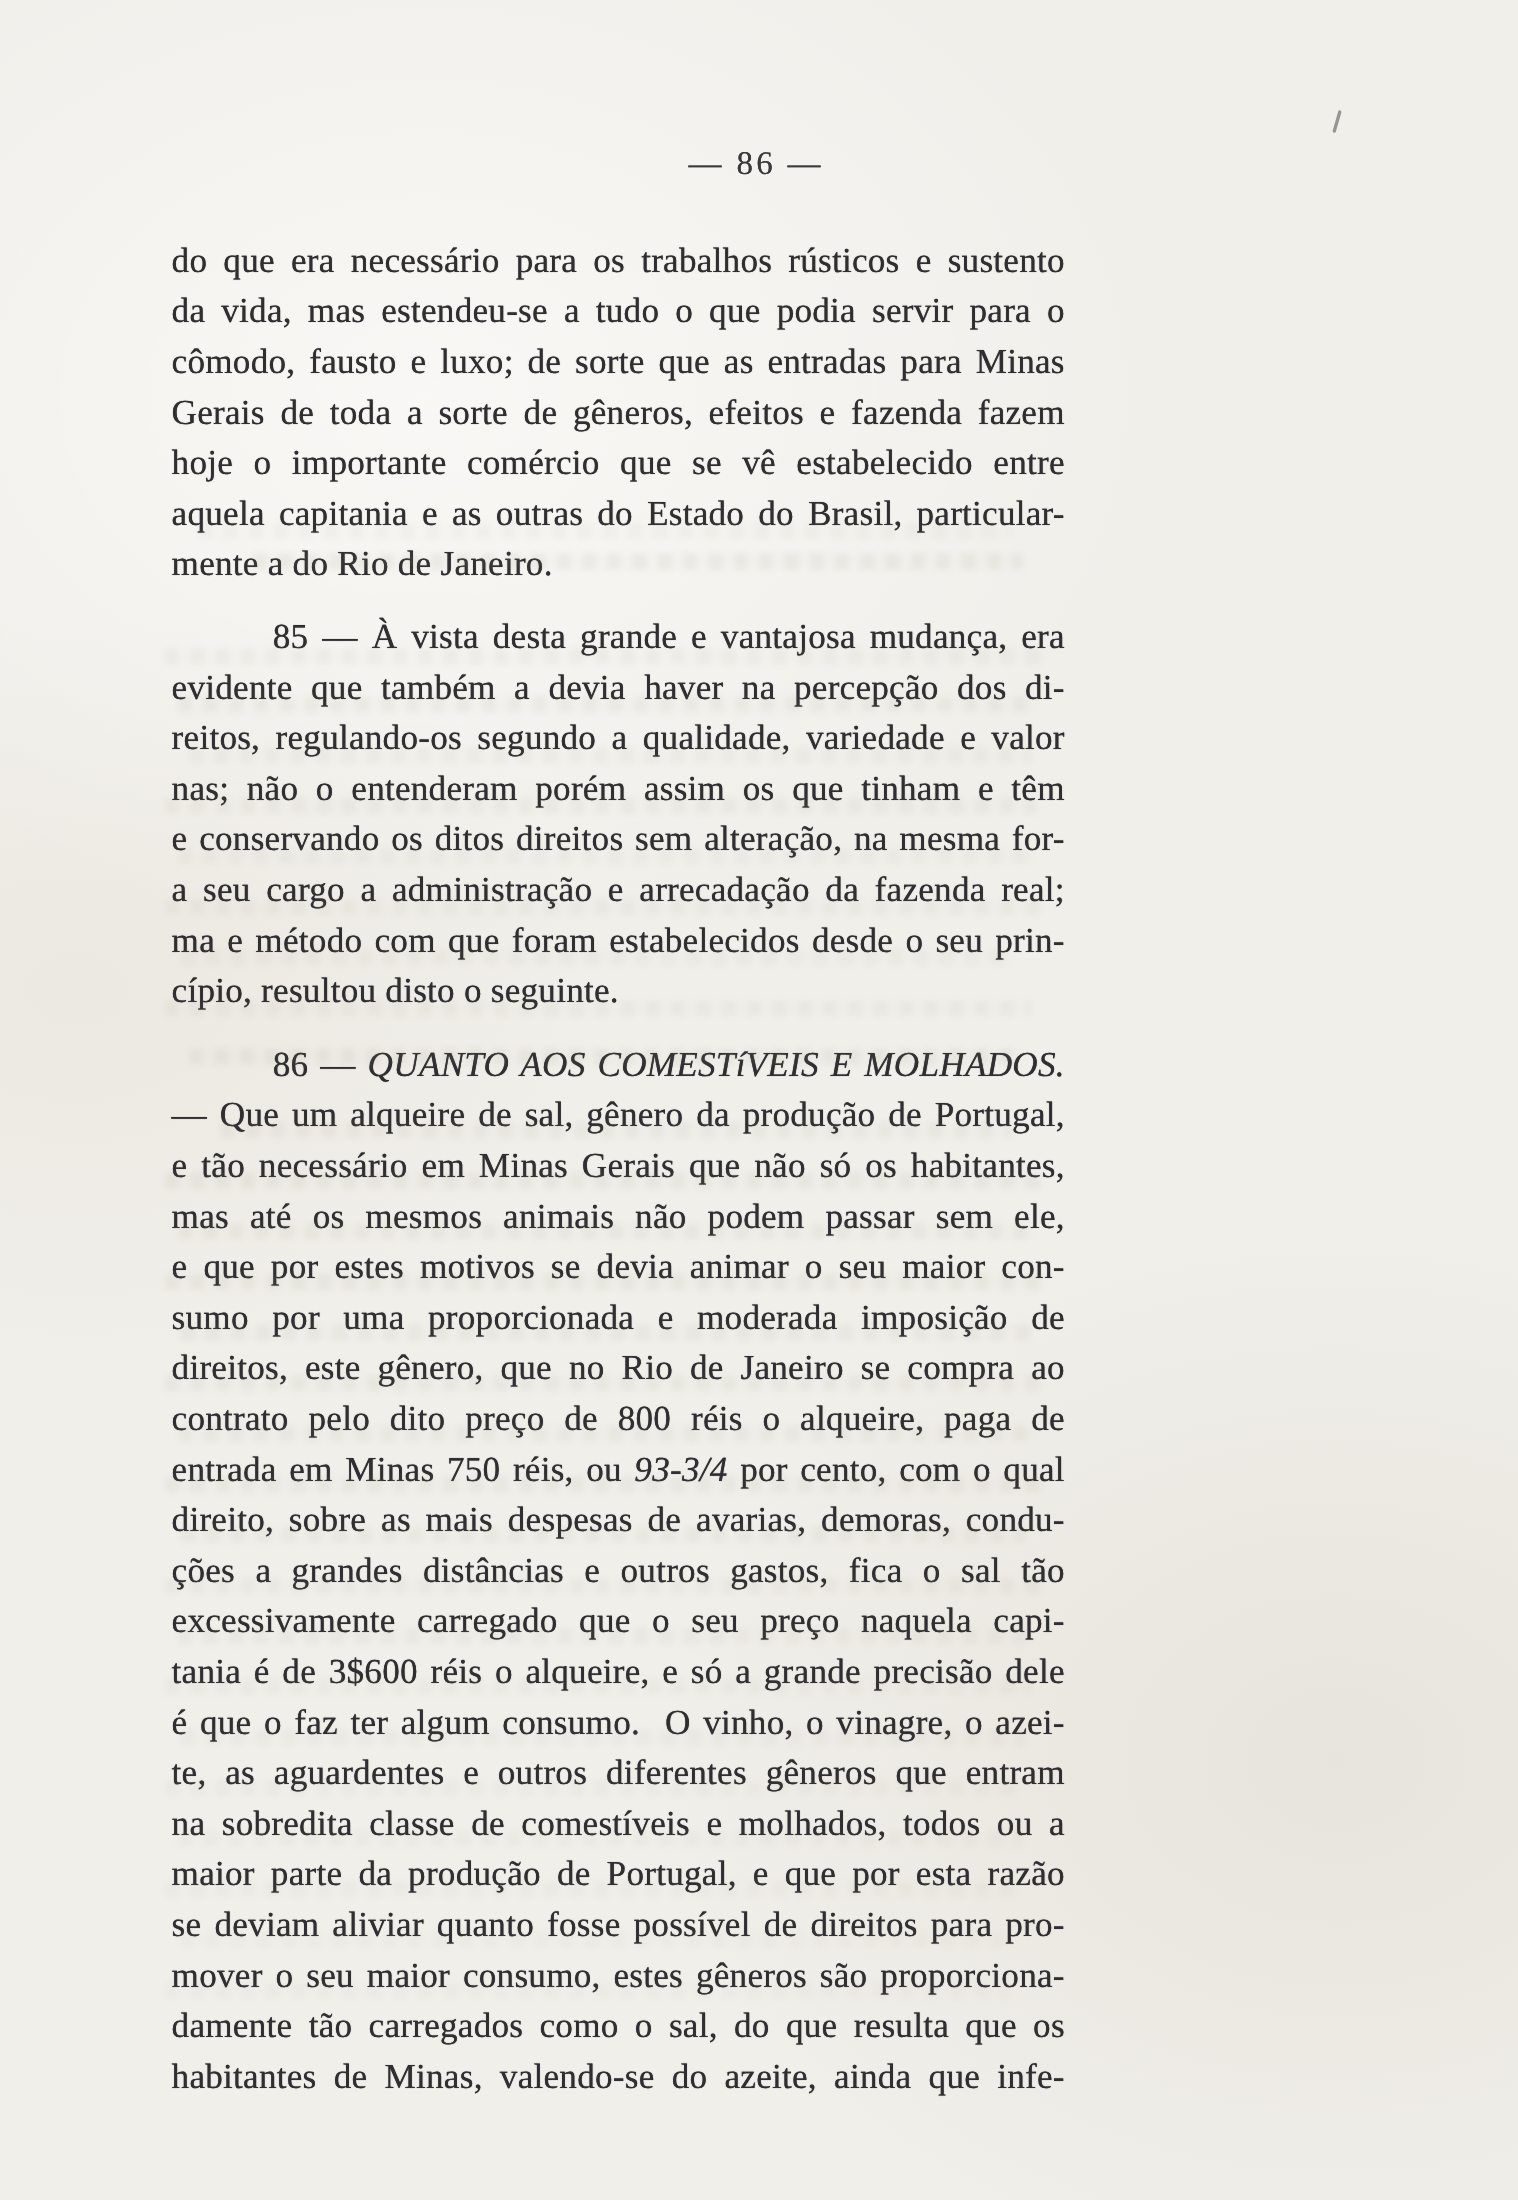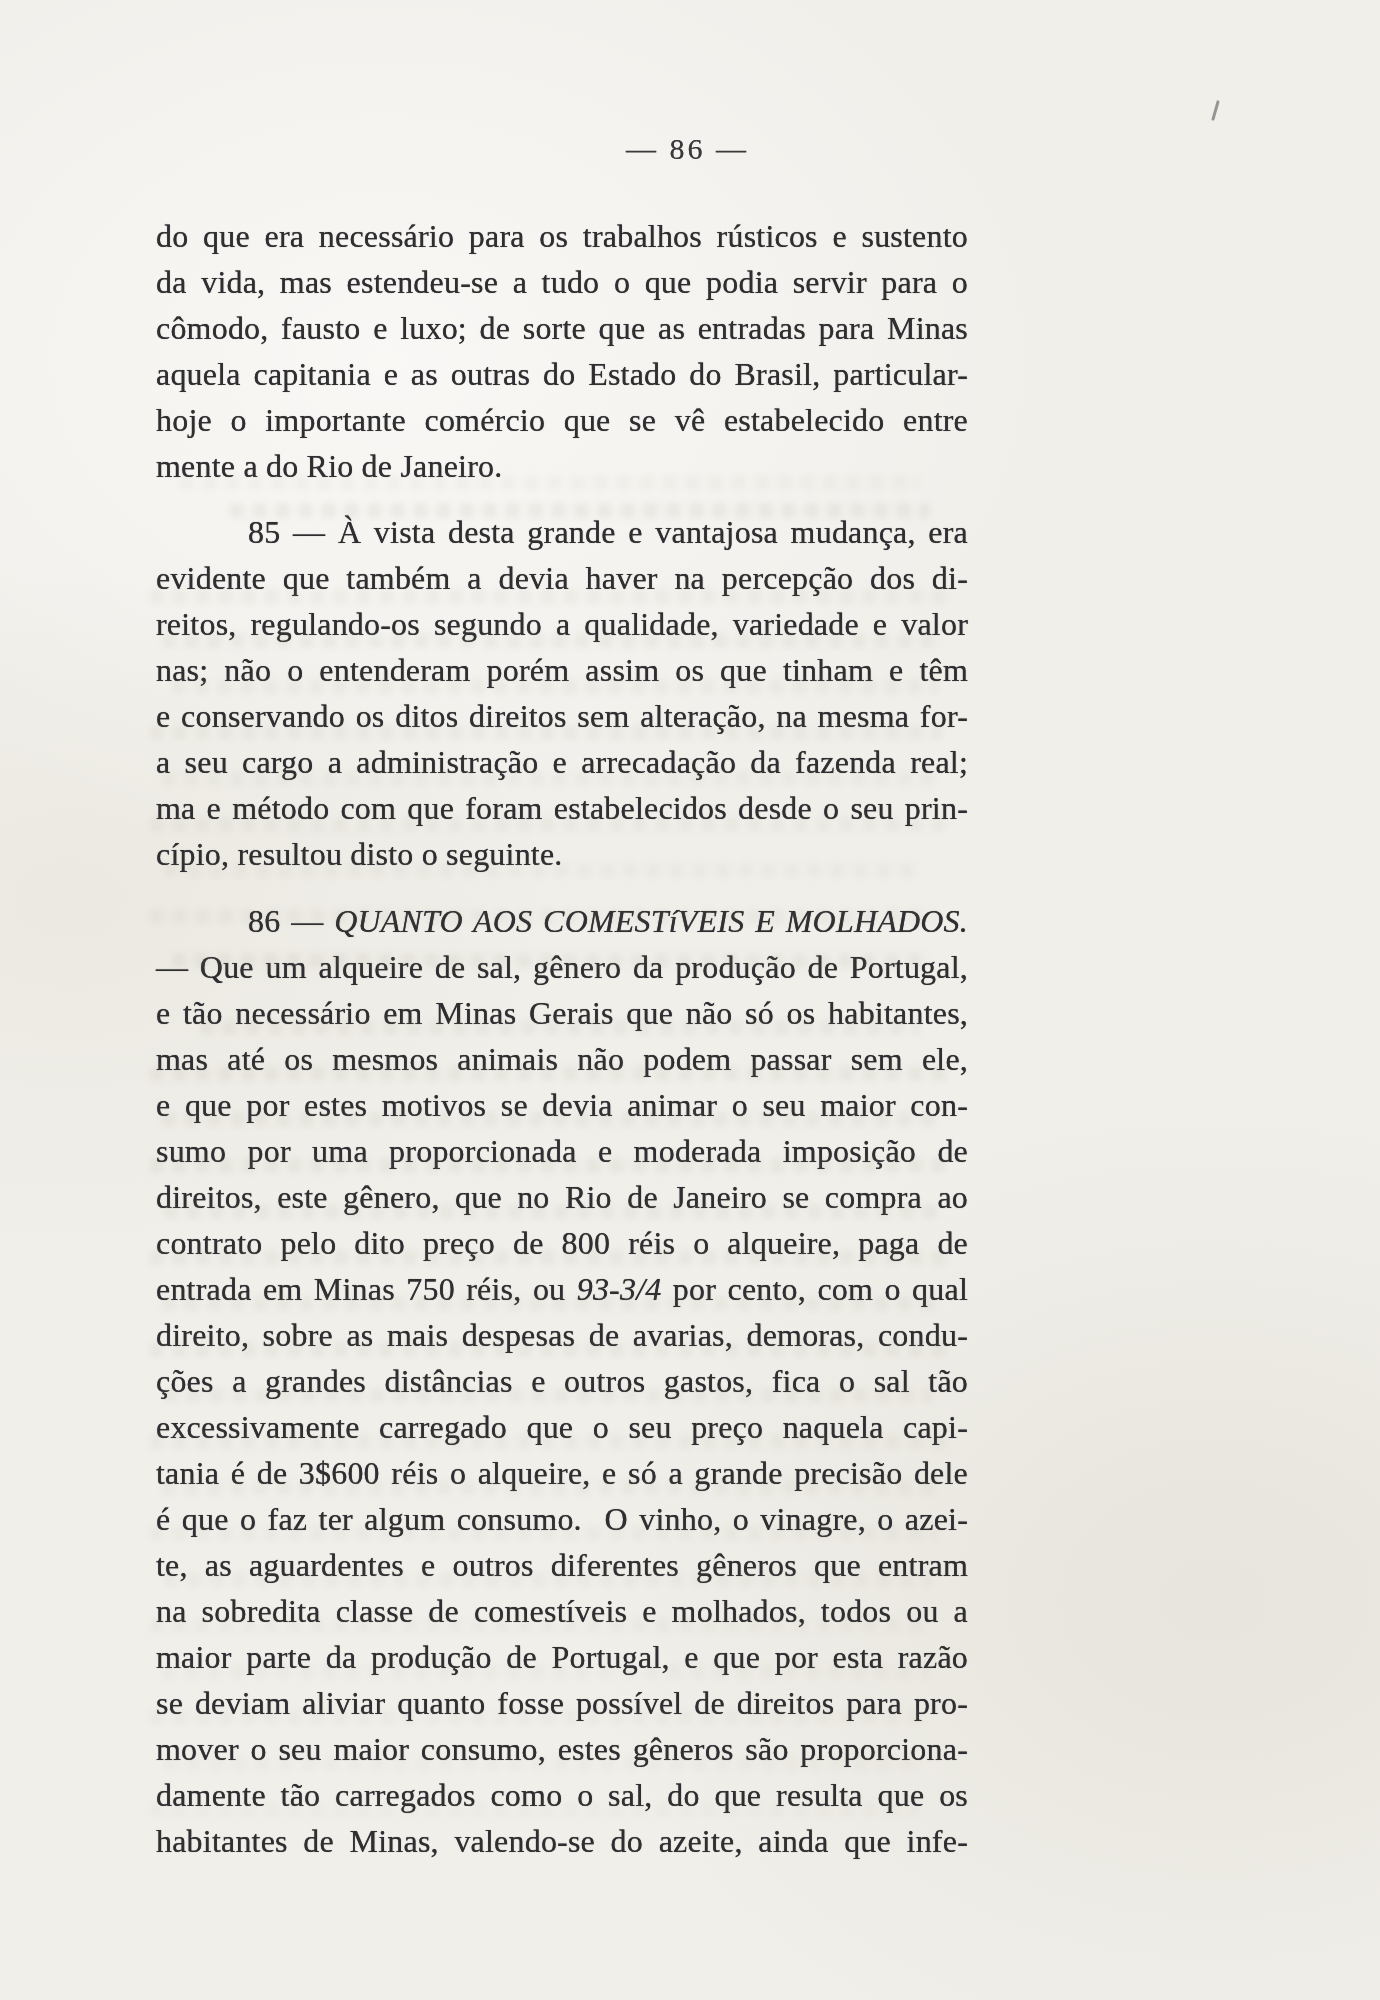--- a/index.html
+++ b/index.html
@@ -55,22 +55,23 @@
 <body>
 
 <div class="page">
   <div class="pageno">— 86 —</div>
   <div class="scan-mark"></div>
   <div class="column">
       <div class="paragraph">
         <div class="line just"><span class="rm">do que era necessário para os trabalhos rústicos e sustento</span></div>
         <div class="line just"><span class="rm">da vida, mas estendeu-se a tudo o que podia servir para o</span></div>
         <div class="line just"><span class="rm">cômodo, fausto e luxo; de sorte que as entradas para Minas</span></div>
+        <div class="line just"><span class="rm">Gerais de toda a sorte de gêneros, efeitos e fazenda fazem</span></div>
+        <div class="line just"><span class="rm">hoje o importante comércio que se vê estabelecido entre</span></div>
         <div class="line just"><span class="rm">aquela capitania e as outras do Estado do Brasil, particular-</span></div>
-        <div class="line just"><span class="rm">hoje o importante comércio que se vê estabelecido entre</span></div>
         <div class="line"><span class="rm">mente a do Rio de Janeiro.</span></div>
       </div>
       <div class="paragraph" style="margin-top: 20px;">
         <div class="line just indent"><span class="rm">85 — À vista desta grande e vantajosa mudança, era</span></div>
         <div class="line just"><span class="rm">evidente que também a devia haver na percepção dos di-</span></div>
         <div class="line just"><span class="rm">reitos, regulando-os segundo a qualidade, variedade e valor</span></div>
         <div class="line just"><span class="rm">nas; não o entenderam porém assim os que tinham e têm</span></div>
         <div class="line just"><span class="rm">e conservando os ditos direitos sem alteração, na mesma for-</span></div>
         <div class="line just"><span class="rm">a seu cargo a administração e arrecadação da fazenda real;</span></div>
         <div class="line just"><span class="rm">ma e método com que foram estabelecidos desde o seu prin-</span></div>

